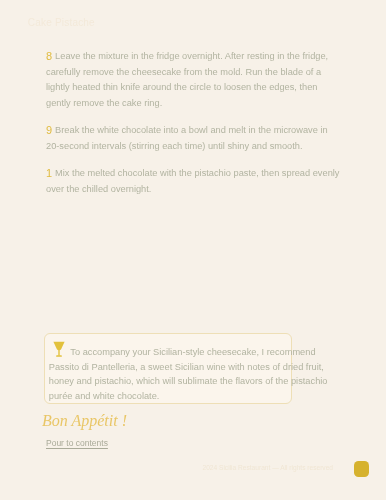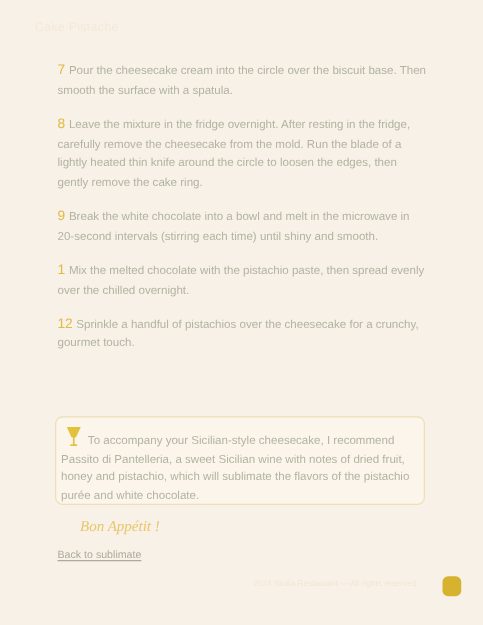--- a/index.html
+++ b/index.html
@@ -3,46 +3,44 @@
 <meta charset="utf-8">
 <style>
   html,body{margin:0;padding:0;}
   body{width:386px;height:500px;background:#f7f1e8;font-family:"Liberation Sans",sans-serif;overflow:hidden;}
   .page{position:relative;width:386px;height:500px;background:#f7f1e8;}
   .brand{position:absolute;left:27.8px;top:18px;font-size:10px;line-height:10px;color:#f3e9d9;letter-spacing:.2px;}
   .steps{position:absolute;left:46px;top:49.2px;width:296px;}
   .step{margin-bottom:11.7px;font-size:9.25px;line-height:15.6px;}
   .num{color:#e0bb40;font-size:11px;line-height:15.6px;margin-right:3.2px;letter-spacing:-0.2px;display:inline-block;height:15.6px;vertical-align:top;}
   .txt{font-size:9.25px;line-height:15.6px;color:#b2b4a1;}
-  .tip{position:absolute;left:44px;top:333px;width:296px;height:70.5px;box-sizing:border-box;border:1px solid #eedfb6;border-radius:6px;background:#fbf5ec;}
+  .tip{position:absolute;left:44px;top:333px;width:248px;height:70.5px;box-sizing:border-box;border:1px solid #eedfb6;border-radius:6px;background:#fbf5ec;}
   .tipinner{position:absolute;left:3.8px;top:11px;width:288px;font-size:9.25px;line-height:14.5px;color:#b2b4a1;}
   .tipicon{position:absolute;left:7.5px;top:6.5px;width:12px;height:19px;}
   .tipspacer{display:inline-block;width:21.5px;}
-  .bon{position:absolute;left:64px;top:413.5px;font-family:"Liberation Serif",serif;font-style:italic;font-size:12px;color:#e9c666;line-height:14px;text-align:right;}
+  .bon{position:absolute;left:42px;top:413.5px;font-family:"Liberation Serif",serif;font-style:italic;font-size:16px;color:#e9c666;line-height:14px;text-align:right;}
   .back{position:absolute;left:46px;top:437.5px;font-size:8.5px;line-height:11px;color:#aaab99;text-decoration:underline;text-underline-offset:2px;}
   .foot{position:absolute;left:202.5px;top:463px;font-size:6.6px;line-height:9px;color:#f0e6d4;}
   .logo{position:absolute;left:353.5px;top:461px;width:15.6px;height:16.2px;border-radius:4.5px;background:#d6b22e;}
 </style>
 </head>
 <body>
 
 <div class="page">
   <div class="brand">Cake Pistache</div>
   <div class="steps">
-      <div class="step"><span class="num">7</span><span class="txt">Pour the cheesecake cream into the circle over the biscuit base. Then smooth the surface with a spatula.</span></div>
       <div class="step"><span class="num">8</span><span class="txt">Leave the mixture in the fridge overnight. After resting in the fridge, carefully remove the cheesecake from the mold. Run the blade of a lightly heated thin knife around the circle to loosen the edges, then gently remove the cake ring.</span></div>
       <div class="step"><span class="num">9</span><span class="txt">Break the white chocolate into a bowl and melt in the microwave in 20-second intervals (stirring each time) until shiny and smooth.</span></div>
       <div class="step"><span class="num">1</span><span class="txt">Mix the melted chocolate with the pistachio paste, then spread evenly over the chilled overnight.</span></div>
-      <div class="step"><span class="num">12</span><span class="txt">Sprinkle a handful of pistachios over the cheesecake for a crunchy, gourmet touch.</span></div>
     </div>
   <div class="tip">
     <span class="tipicon"><svg viewBox="0 0 11 18" width="12" height="19">
           <path d="M0.2 0.6 H10.8 L7.5 7.7 Q7.0 8.7 5.5 8.7 Q4.0 8.7 3.5 7.7 Z" fill="#e2c13c"></path>
           <rect x="4.85" y="8.3" width="1.3" height="5.6" fill="#e2c13c"></rect>
           <rect x="2.8" y="13.6" width="5.4" height="1.4" rx="0.6" fill="#e2c13c"></rect>
         </svg></span>
     <div class="tipinner"><span class="tipspacer"></span><span class="tiptxt">To accompany your Sicilian-style cheesecake, I recommend Passito di Pantelleria, a sweet Sicilian wine with notes of dried fruit, honey and pistachio, which will sublimate the flavors of the pistachio purée and white chocolate.</span></div>
   </div>
   <div class="bon">Bon Appétit !</div>
-  <div class="back">Back to sublimate</div>
+  <div class="back">Pour to contents</div>
   <div class="foot">2024 Sicilia Restaurant — All rights reserved</div>
   <div class="logo"></div>
 </div>
 
 </body></html>

